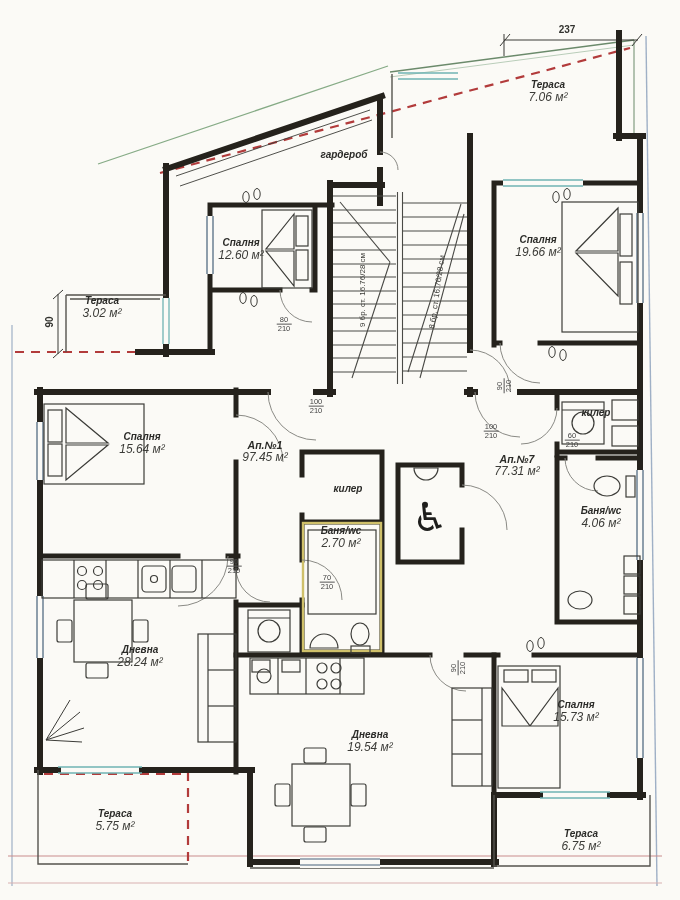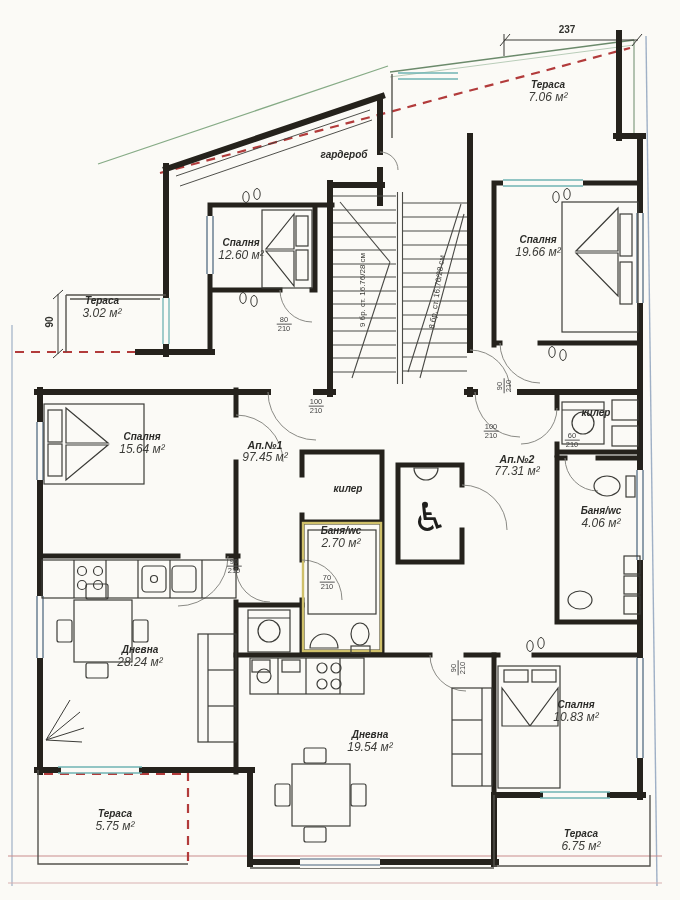--- a/index.html
+++ b/index.html
@@ -325,21 +325,21 @@
     </div>
   <div class="lbl" style="left:142px;top:444px">
     <div class="rname">Спалня</div>
       <div class="rarea">15.64 м²</div>
     </div>
   <div class="lbl apt" style="left:265px;top:452px">
     <div class="rname">Ап.№1</div>
       <div class="rarea">97.45 м²</div>
     </div>
   <div class="lbl apt" style="left:517px;top:466px">
-    <div class="rname">Ап.№2</div>
+    <div class="rname">Ап.№7</div>
       <div class="rarea">77.31 м²</div>
     </div>
   <div class="lbl" style="left:348px;top:489px">
     <div class="rname">килер</div>
     </div>
   <div class="lbl" style="left:341px;top:538px">
     <div class="rname">Баня/wc</div>
       <div class="rarea">2.70 м²</div>
     </div>
   <div class="lbl" style="left:596px;top:413px">
@@ -352,21 +352,21 @@
   <div class="lbl" style="left:140px;top:657px">
     <div class="rname">Дневна</div>
       <div class="rarea">28.24 м²</div>
     </div>
   <div class="lbl" style="left:370px;top:742px">
     <div class="rname">Дневна</div>
       <div class="rarea">19.54 м²</div>
     </div>
   <div class="lbl" style="left:576px;top:712px">
     <div class="rname">Спалня</div>
-      <div class="rarea">10.83 м²</div>
+      <div class="rarea">15.73 м²</div>
     </div>
   <div class="lbl" style="left:115px;top:821px">
     <div class="rname">Тераса</div>
       <div class="rarea">5.75 м²</div>
     </div>
   <div class="lbl" style="left:581px;top:841px">
     <div class="rname">Тераса</div>
       <div class="rarea">6.75 м²</div>
     </div>
 

